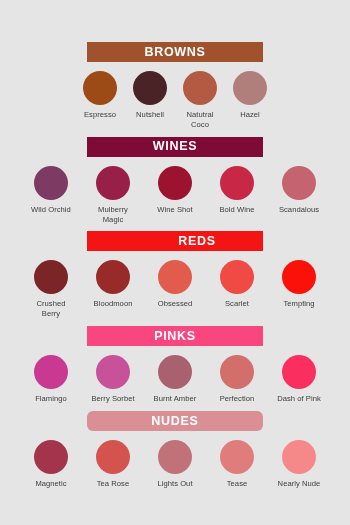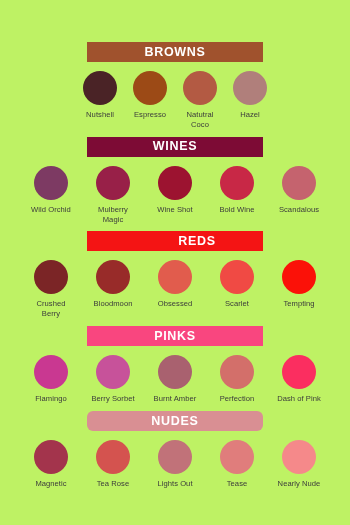--- a/index.html
+++ b/index.html
@@ -12,21 +12,21 @@
 
   body {
     font-family: "Liberation Sans", sans-serif;
     position: relative;
     overflow: hidden;
   }
 
   #chart {
     width: 350px;
     height: 525px;
-    background: #bef264;
+    background: #e5e5e5;
     display: flex;
     flex-direction: column;
     padding-top: 42px;
   }
 
   .section {
     width: 100%;
   }
 
   .section-bar {
@@ -91,26 +91,26 @@
 <body style="background: rgb(255, 255, 255);">
 
 <div id="chart">
 
   <div class="section sec-browns">
     <div class="section-bar" style="background-color: rgb(160, 82, 45);">
       <span class="section-bar-label">BROWNS</span>
     </div>
     <div class="swatch-row cols-4">
       <div class="swatch-item">
+        <div class="swatch-dot" style="background-color: rgb(156, 74, 22);"></div>
+        <div class="swatch-label">Espresso</div>
+      </div>
+      <div class="swatch-item">
         <div class="swatch-dot" style="background-color: rgb(74, 35, 38);"></div>
         <div class="swatch-label">Nutshell</div>
-      </div>
-      <div class="swatch-item">
-        <div class="swatch-dot" style="background-color: rgb(156, 74, 22);"></div>
-        <div class="swatch-label">Espresso</div>
       </div>
       <div class="swatch-item">
         <div class="swatch-dot" style="background-color: rgb(179, 90, 67);"></div>
         <div class="swatch-label">Natutral
 Coco</div>
       </div>
       <div class="swatch-item">
         <div class="swatch-dot" style="background-color: rgb(176, 127, 123);"></div>
         <div class="swatch-label">Hazel</div>
       </div>

